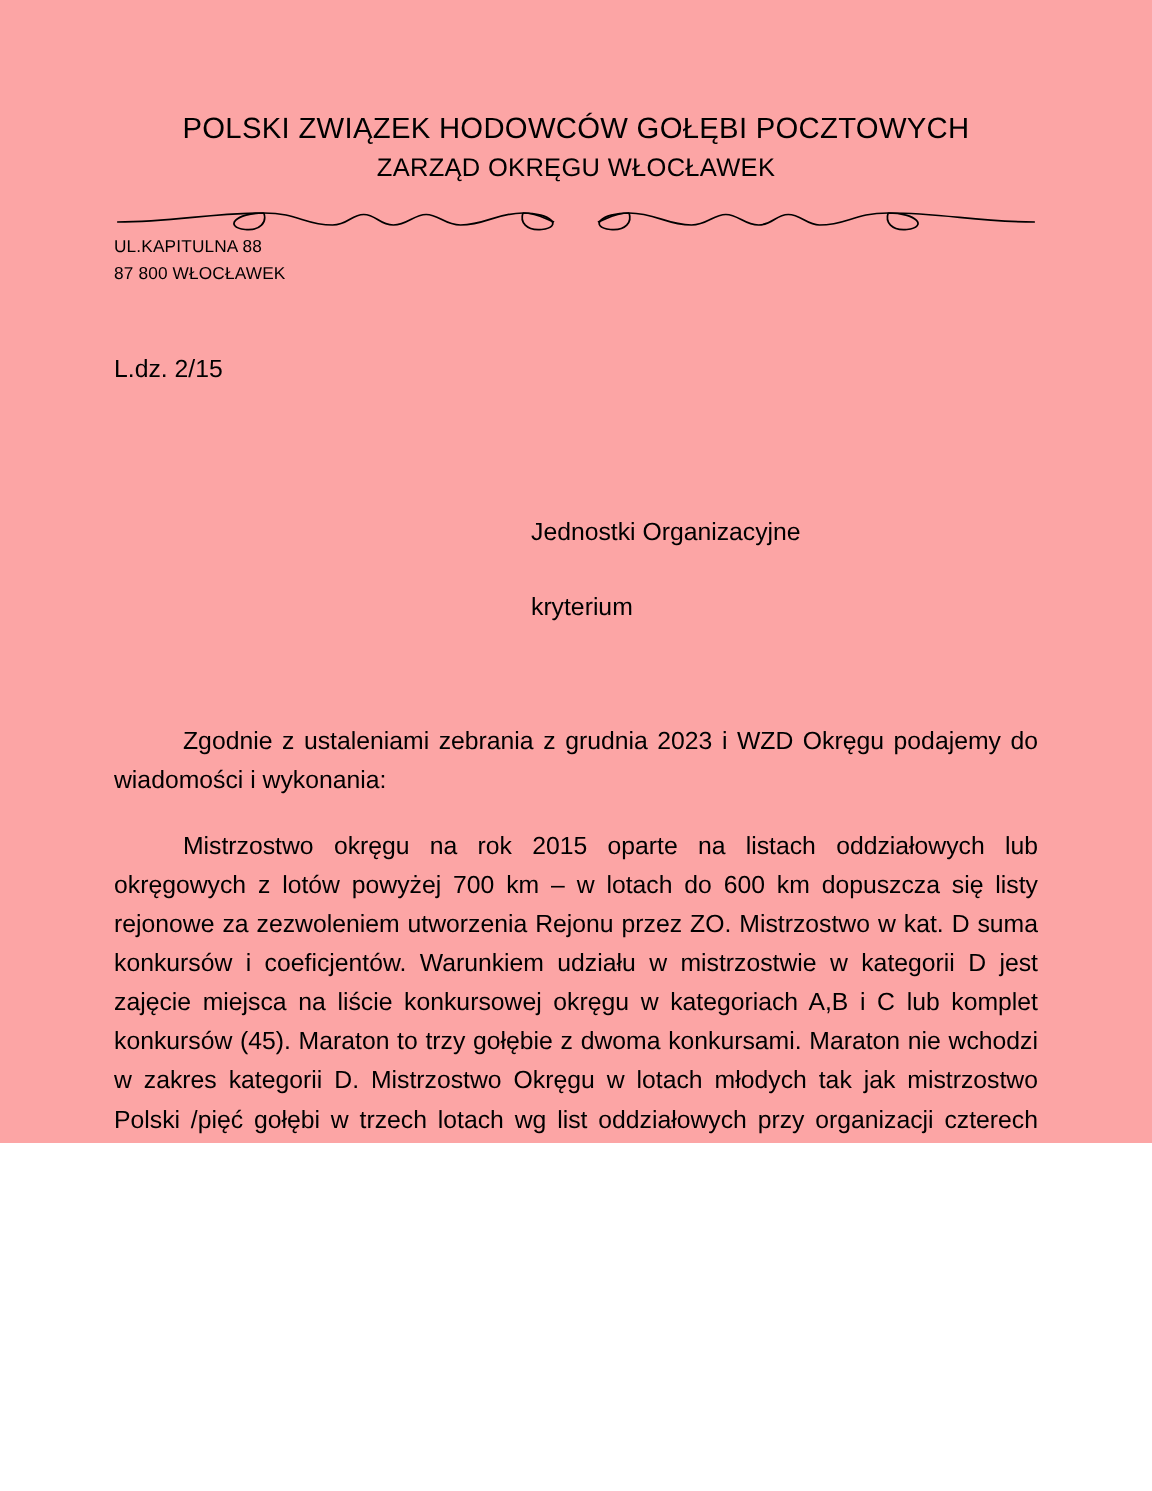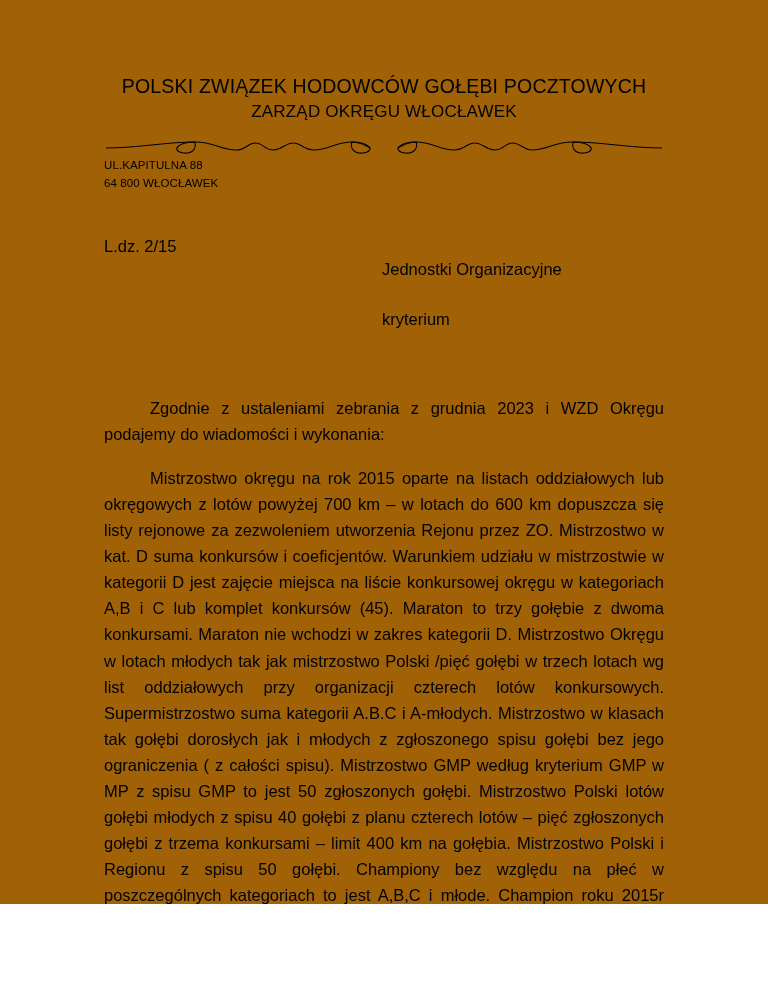--- a/index.html
+++ b/index.html
@@ -10,24 +10,24 @@
   body {
     width: 768px;
     height: 994px;
     font-family: "Liberation Sans", sans-serif;
     color: #000000;
     -webkit-font-smoothing: antialiased;
   }
   .page {
     position: relative;
     width: 768px;
-    height: 904px;
-    background: #a16207;
+    height: 762px;
+    background: #fca5a5;
     box-sizing: border-box;
-    padding: 0 104px;
+    padding: 0 76px;
     overflow: hidden;
   }
   .letterhead {
     padding-top: 72px;
     text-align: center;
   }
   .letterhead-line {
     font-size: 19.5px;
     letter-spacing: 0.2px;
     line-height: 1.45;
@@ -66,20 +66,21 @@
   }
   .refline {
     display: flex;
     margin-top: 44px;
     font-size: 16.5px;
   }
   .refline .ref-no {
     width: 278px;
   }
   .recipient {
+    margin-top: 86px;
     margin-left: 278px;
     font-size: 16.5px;
     line-height: 1.62;
   }
   .recipient .all {
     margin-top: 24px;
   }
   .body-text {
     margin-top: 62px;
     font-size: 16.5px;
@@ -113,21 +114,21 @@
         <path d="M310 13 C 316 11, 320 7, 330 7 C 347 7, 354 15, 370 15 C 380 15, 384 8, 392 8 C 400 8, 404 15, 413 15 C 422 15, 424 8, 432 8 C 440 8, 444 15, 452 15 C 470 15, 474 7, 496 7 C 532 7, 552 13, 590 13"></path>
         <path d="M330 7 C 312 7, 304 16, 318 18 C 328 19, 332 13, 330 7"></path>
         <path d="M496 7 C 514 7, 522 16, 508 18 C 498 19, 494 13, 496 7"></path>
       </g>
     </svg>
   </div>
 
   <div class="address-row">
     <div class="address-left">
       <div>UL.KAPITULNA 88</div>
-      <div>64 800  WŁOCŁAWEK</div>
+      <div>87 800  WŁOCŁAWEK</div>
     </div>
   </div>
 
   <div class="refline">
     <div class="ref-no">L.dz.  2/15</div>
   </div>
 
   <div class="recipient">
     <div>Jednostki Organizacyjne</div>
     <div class="all">kryterium</div>

